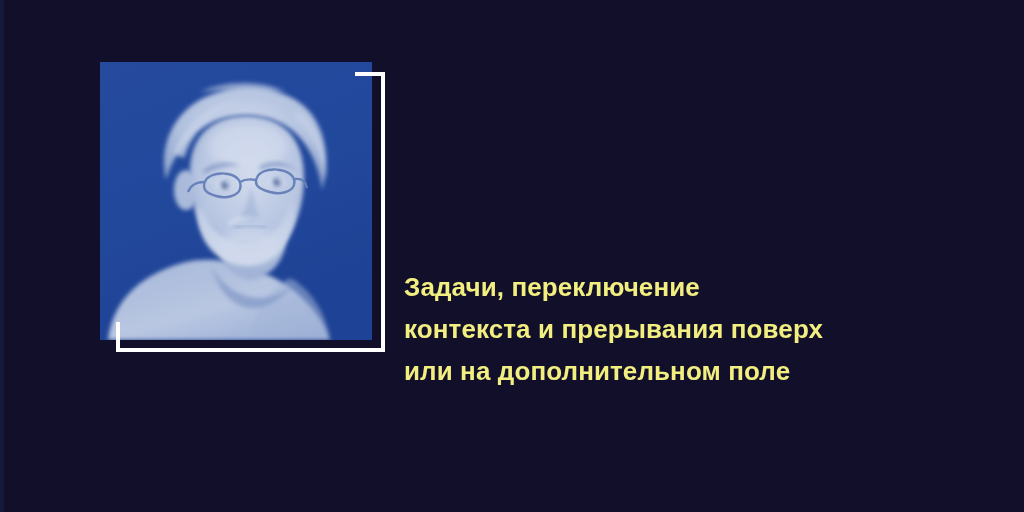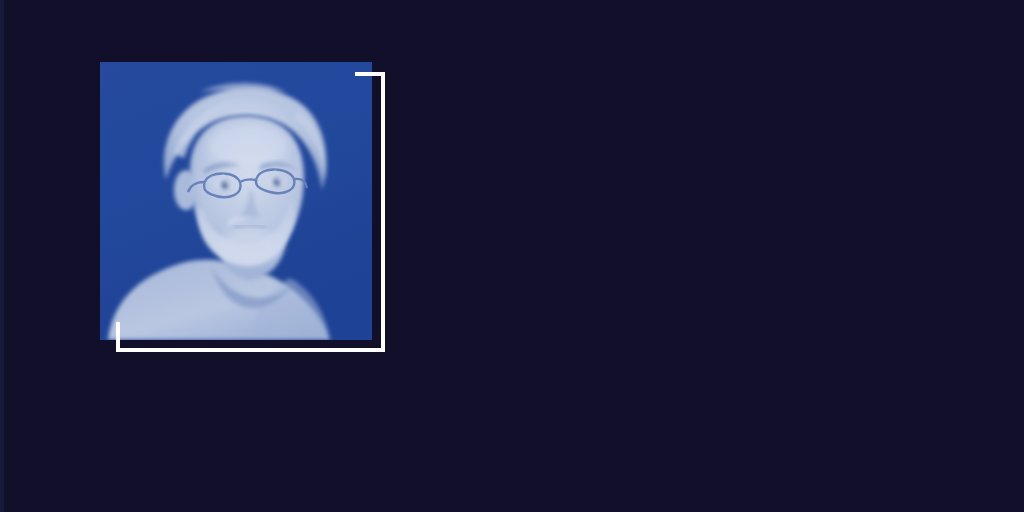--- a/index.html
+++ b/index.html
@@ -241,14 +241,17 @@
       </svg>
     </div>
 
     <div class="frame-outline">
       <span class="frame-tick-top"></span>
       <span class="frame-tick-left"></span>
     </div>
 
   </div>
 
+  <div class="headline">Задачи, переключение
+контекста  и прерывания поверх
+или на дополнительном поле</div>
 
 </div>
 
 </body></html>

